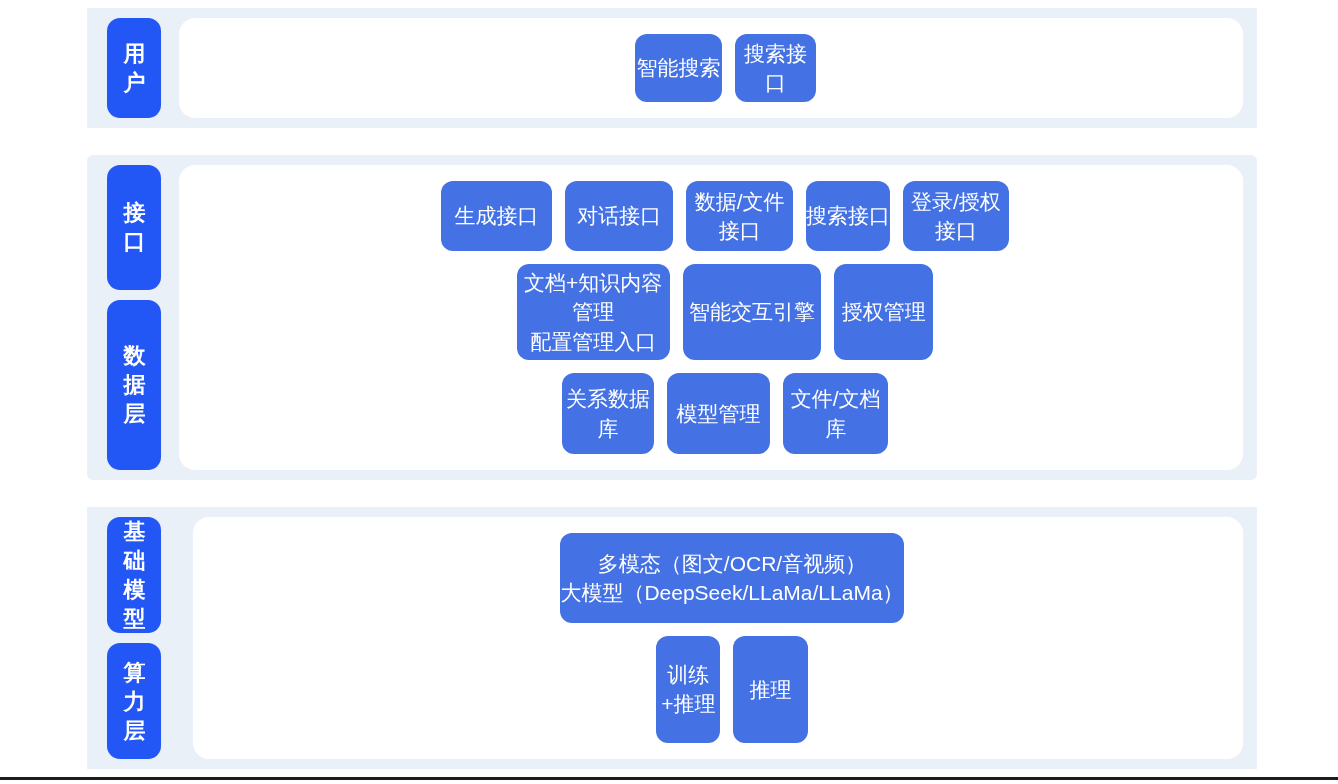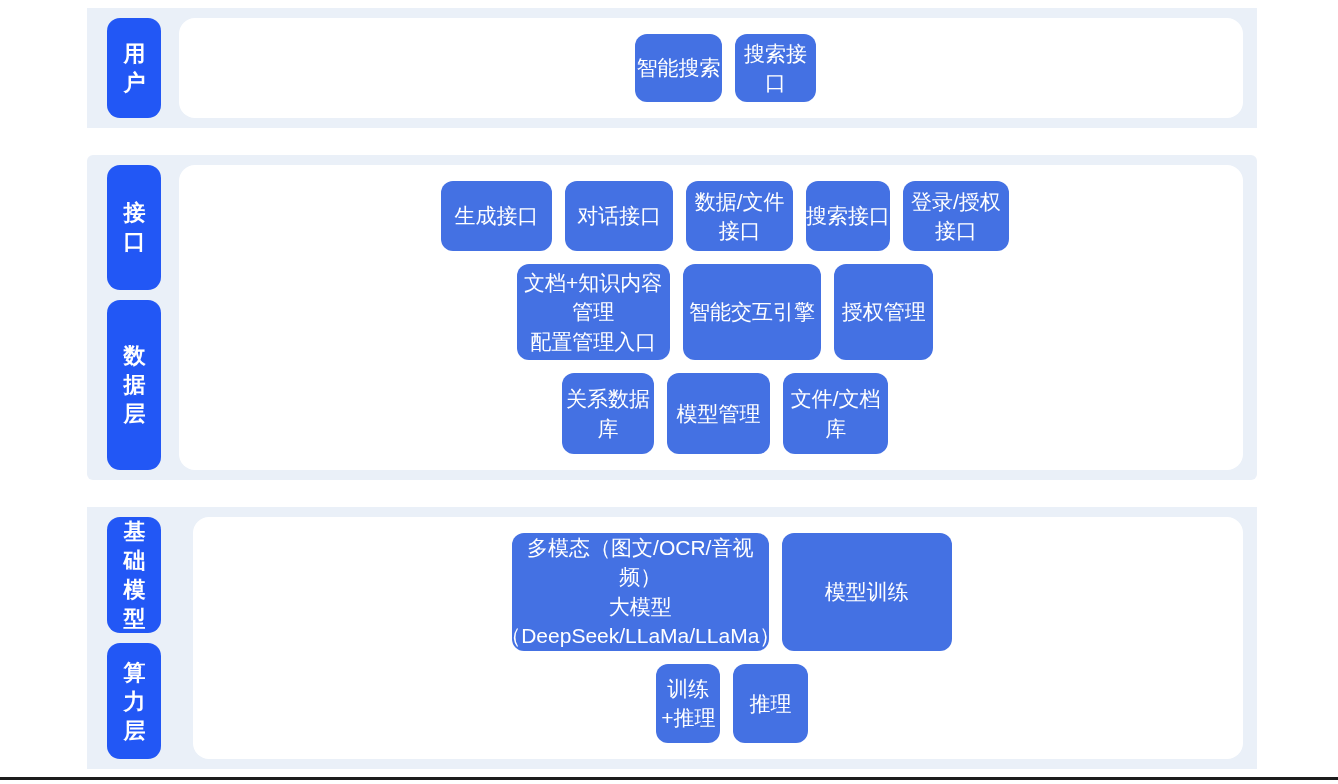--- a/index.html
+++ b/index.html
@@ -139,23 +139,20 @@
       <div class="tab" style="flex:125">
         <span>算力层</span>
       </div>
     </div>
     <div class="card">
       <div class="row" style="flex:88">
         <div class="box" style="flex:393 1 0">
           <span>多模态（图文/OCR/音视频）</span>
           <span>大模型（DeepSeek/LLaMa/LLaMa）</span>
         </div>
-        <div class="box" style="flex:261 1 0">
-          <span>模型训练</span>
-        </div>
       </div>
       <div class="row" style="flex:105">
         <div class="box" style="flex:462 1 0">
           <span>训练+推理</span>
         </div>
         <div class="box" style="flex:539 1 0">
           <span>推理</span>
         </div>
       </div>
     </div>

